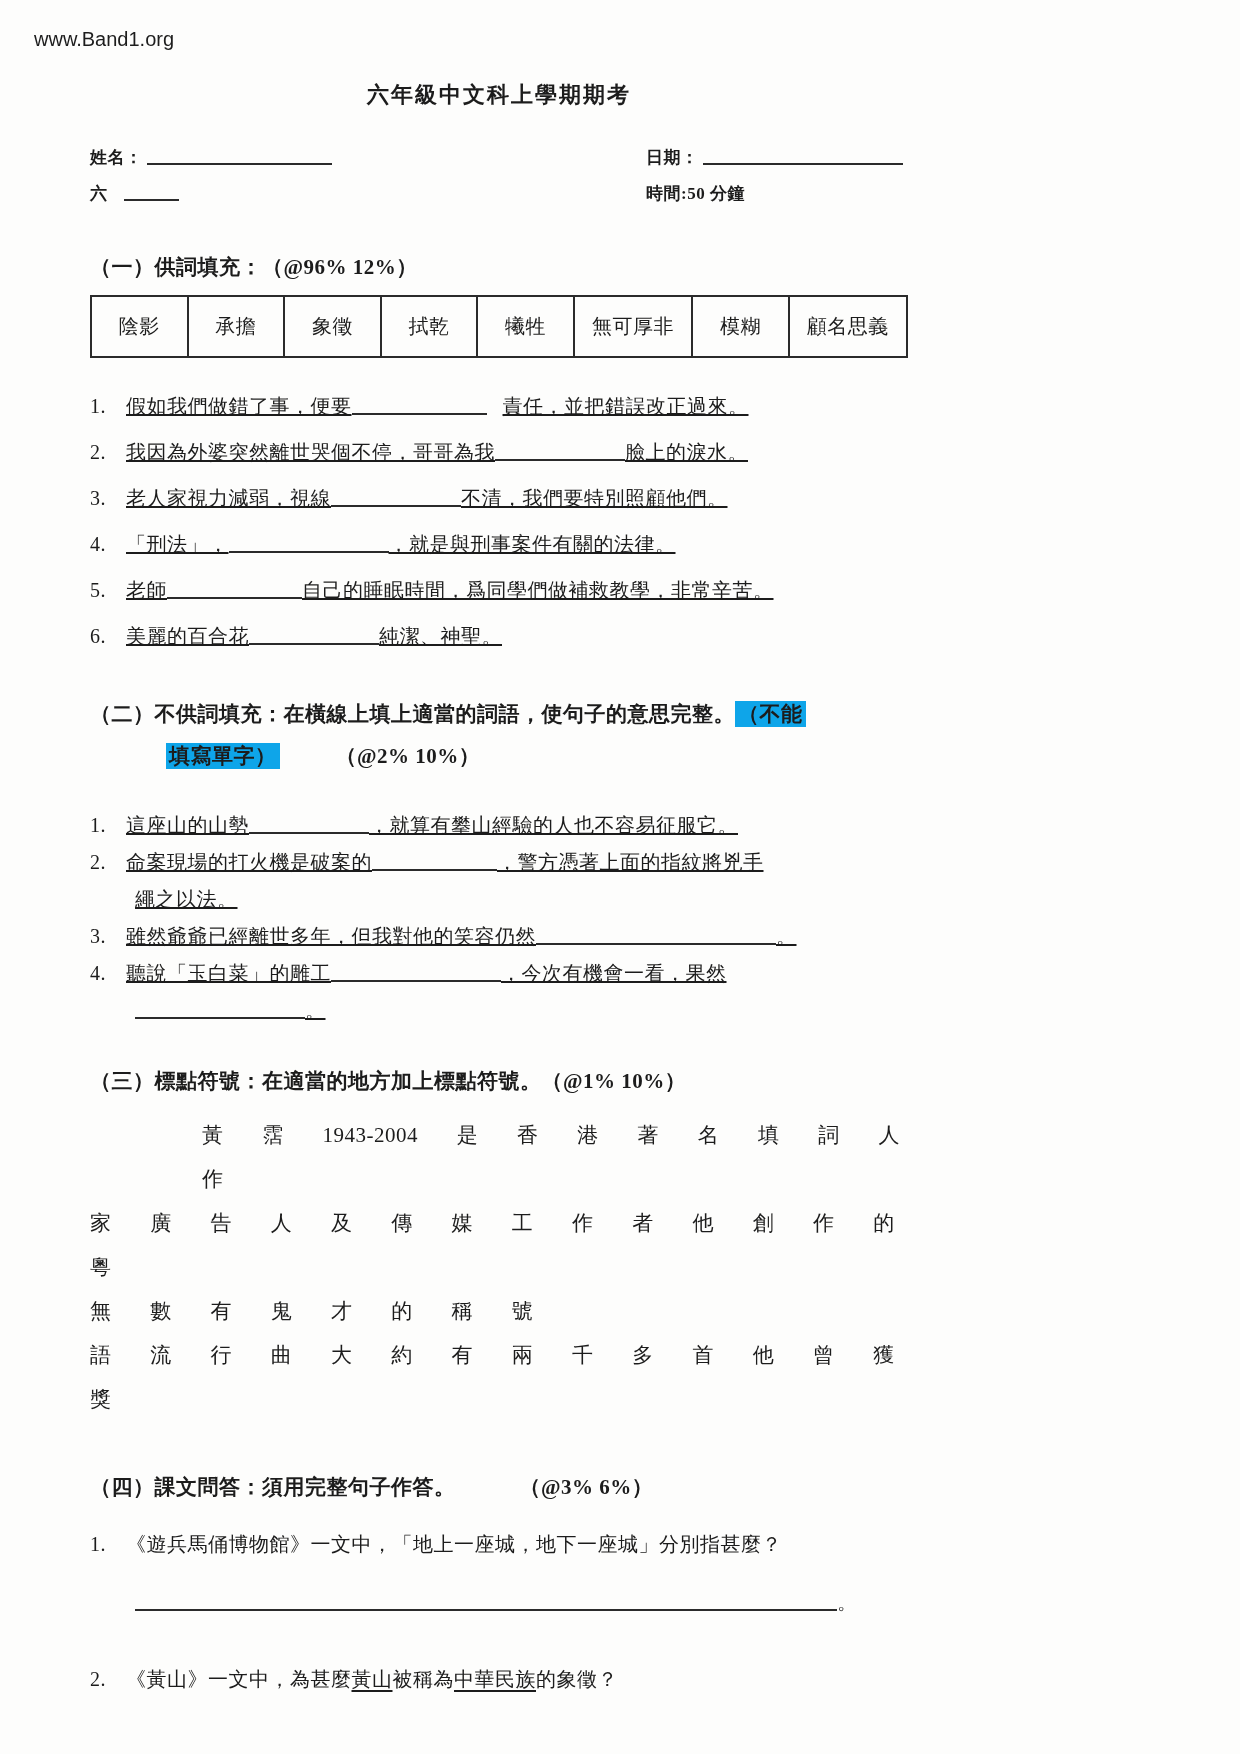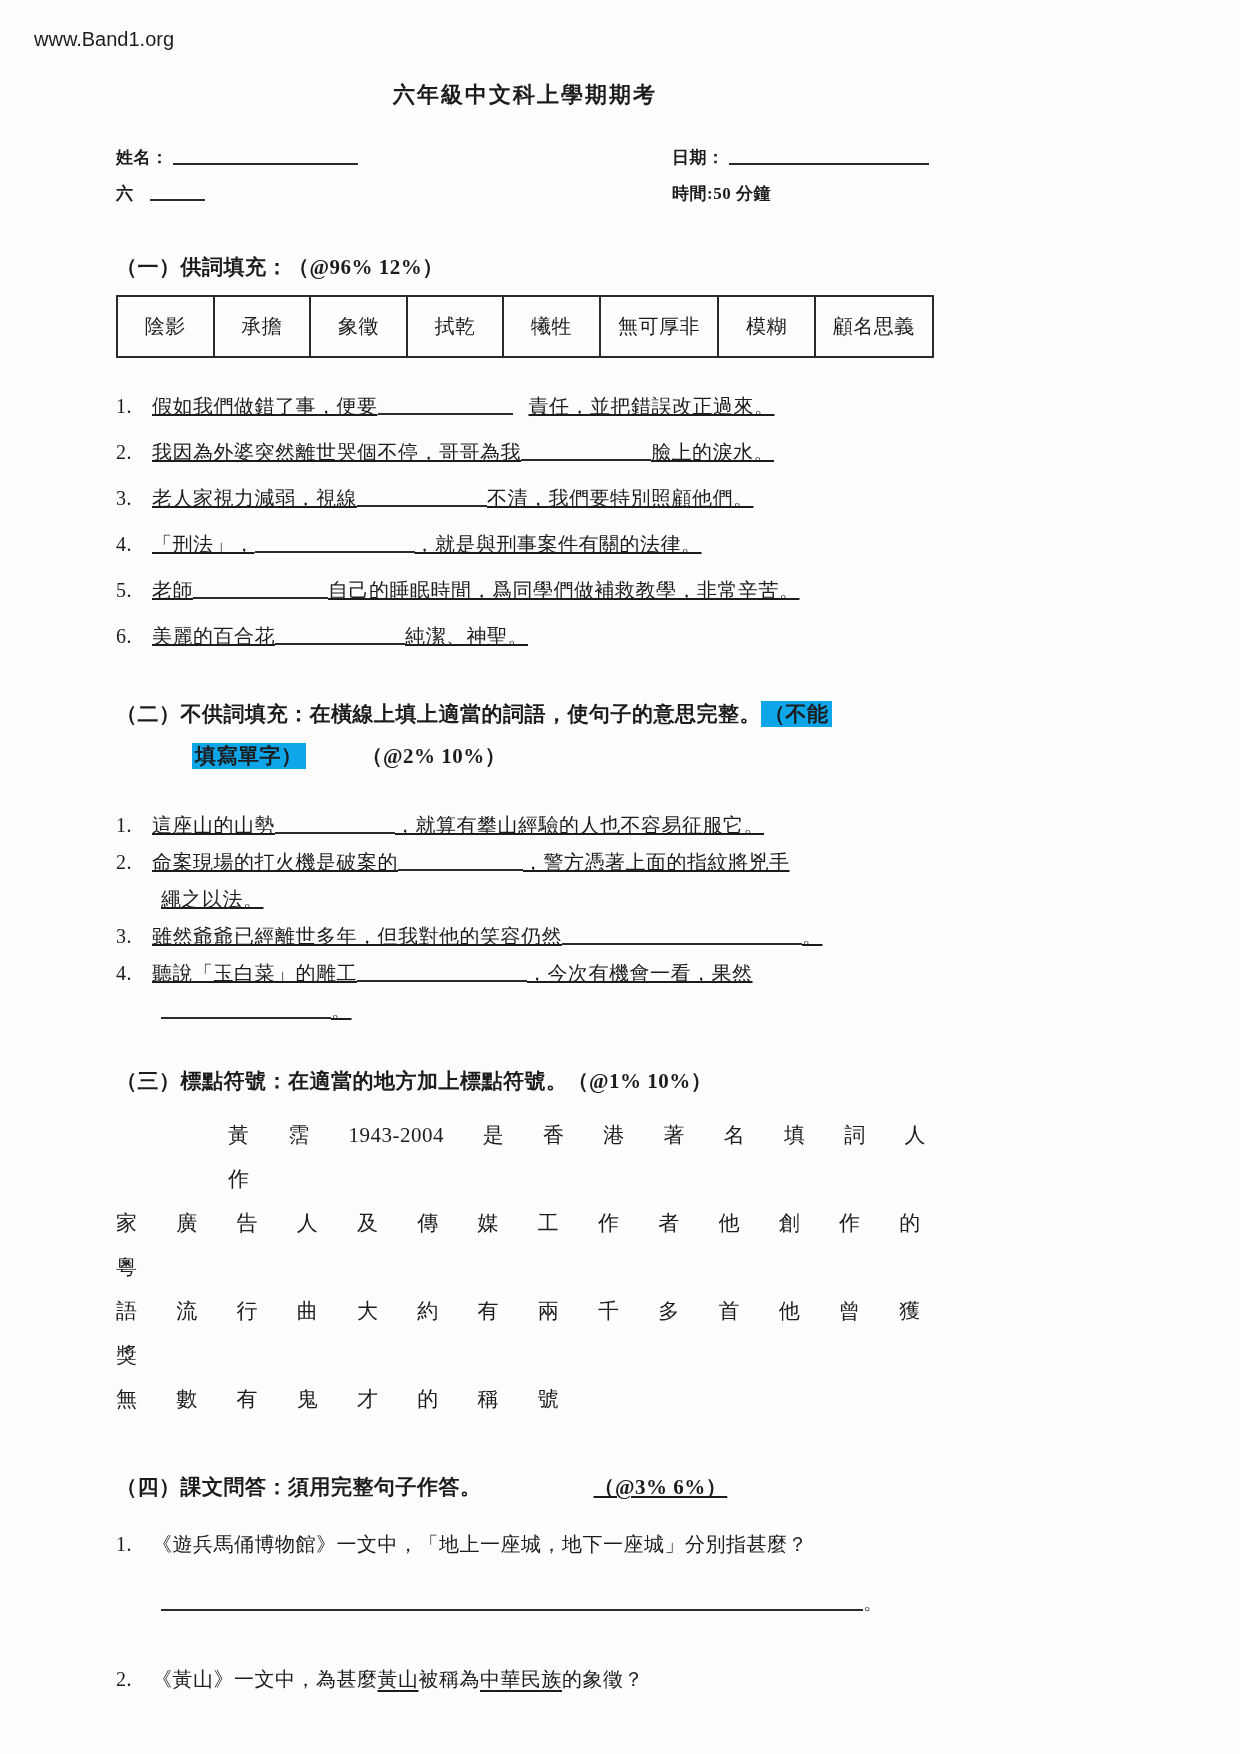--- a/index.html
+++ b/index.html
@@ -8,21 +8,21 @@
     background: #fdfdfc; color: #1c1c1c;
     font-family: "Liberation Serif", "DejaVu Serif", serif;
     position: relative; overflow: hidden;
   }
   .watermark {
     position: absolute; top: 28px; left: 34px;
     font-family: "Liberation Sans", "DejaVu Sans", sans-serif;
     font-size: 20px; color: #1d1d1d;
   }
   .content {
-    position: absolute; left: 116px; top: 0; width: 818px;
+    position: absolute; left: 90px; top: 0; width: 818px;
     font-size: 20px; letter-spacing: 0.5px;
   }
   .title { margin-top: 80px; text-align: center; font-weight: bold; font-size: 22px; letter-spacing: 2px; }
   .header-row { display: flex; justify-content: space-between; margin-top: 36px; }
   .header-left, .header-right { display: flex; flex-direction: column; gap: 13px; }
   .header-right { width: 262px; }
   .field-line { font-weight: bold; font-size: 17px; }
   .blank {
     display: inline-block; border-bottom: 2px solid #2b2b2b;
     height: 16px; vertical-align: -2px;
@@ -45,21 +45,21 @@
   .s2h { margin-top: 42px; }
   .s2h-line1, .s2h-line2 { line-height: 42px; }
   .s2h-line2 { margin-left: 76px; }
   .s2h-marks { margin-left: 56px; }
   .hl { background: #0ea5e9; padding: 1px 3px; }
   .mt-s3 { margin-top: 40px; }
   .punct-block { margin-top: 16px; }
   .punct-line { word-spacing: 33px; line-height: 44px; font-size: 21px; }
   .punct-line.first { padding-left: 112px; }
   .s4h { margin-top: 50px; }
-  .s4-marks { margin-left: 112px; text-decoration: underline; }
+  .s4-marks { margin-left: 64px; }
   .s4q { margin-top: 26px; line-height: 30px; }
   .answer-line { margin-top: 30px; margin-left: 45px; }
   .blank.long { width: 702px; }
   .u { text-decoration: underline; text-underline-offset: 4px; }
 </style>
 </head>
 <body>
 
 <div class="page">
   <div class="watermark">www.Band1.org</div>
@@ -154,22 +154,22 @@
       <div class="q-cont">
         <span class="blank" style="width:170px"></span><span>。</span>
       </div>
     </div>
 
     <div class="section-heading mt-s3">（三）標點符號：在適當的地方加上標點符號。（@1%  10%）</div>
 
     <div class="punct-block">
       <div class="punct-line first">黃 霑 1943-2004 是 香 港 著 名 填 詞 人 作</div>
       <div class="punct-line">家 廣 告 人 及 傳 媒 工 作 者 他 創 作 的 粵</div>
+      <div class="punct-line">無 數 有 鬼 才 的 稱 號</div>
       <div class="punct-line">語 流 行 曲 大 約 有 兩 千 多 首 他 曾 獲 獎</div>
-      <div class="punct-line">無 數 有 鬼 才 的 稱 號</div>
     </div>
 
     <div class="section-heading s4h">
       <span>（四）課文問答：須用完整句子作答。</span><span class="s4-marks">（@3%  6%）</span>
     </div>
 
     <div class="q s4q">
       <span class="q-num">1.</span><span>《遊兵馬俑博物館》一文中，「地上一座城，地下一座城」分別指甚麼？</span>
     </div>
     <div class="answer-line">

